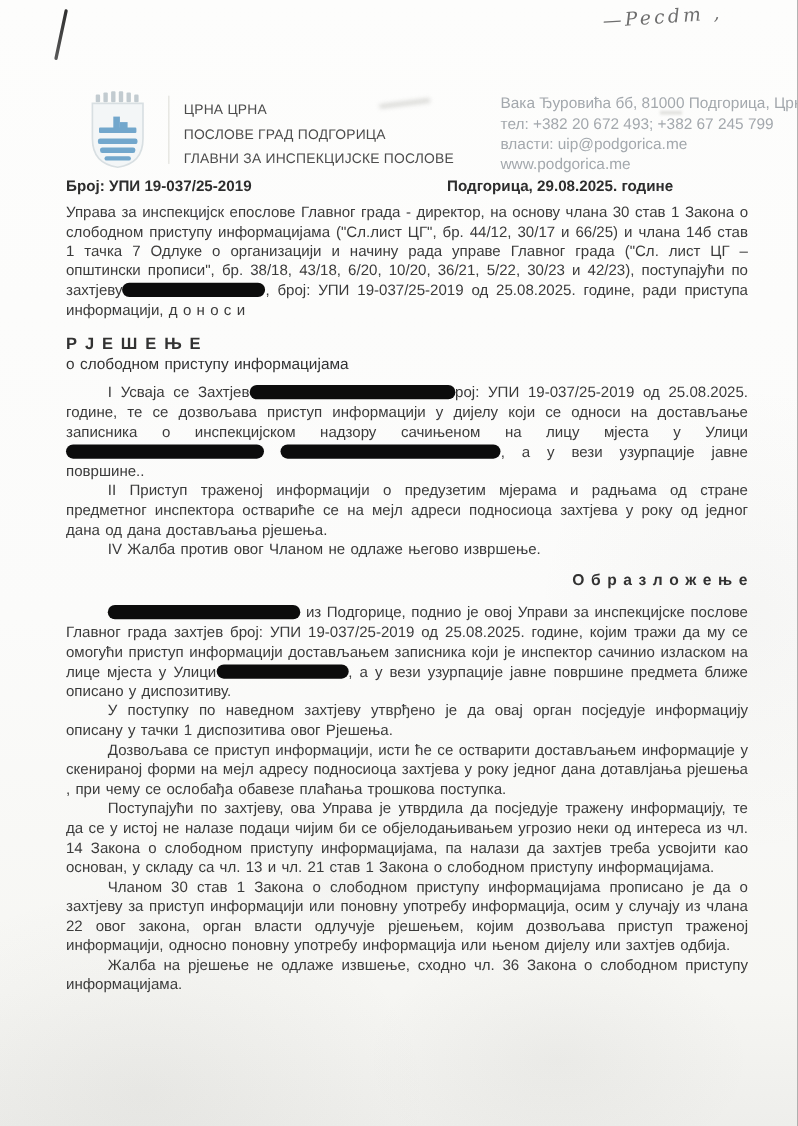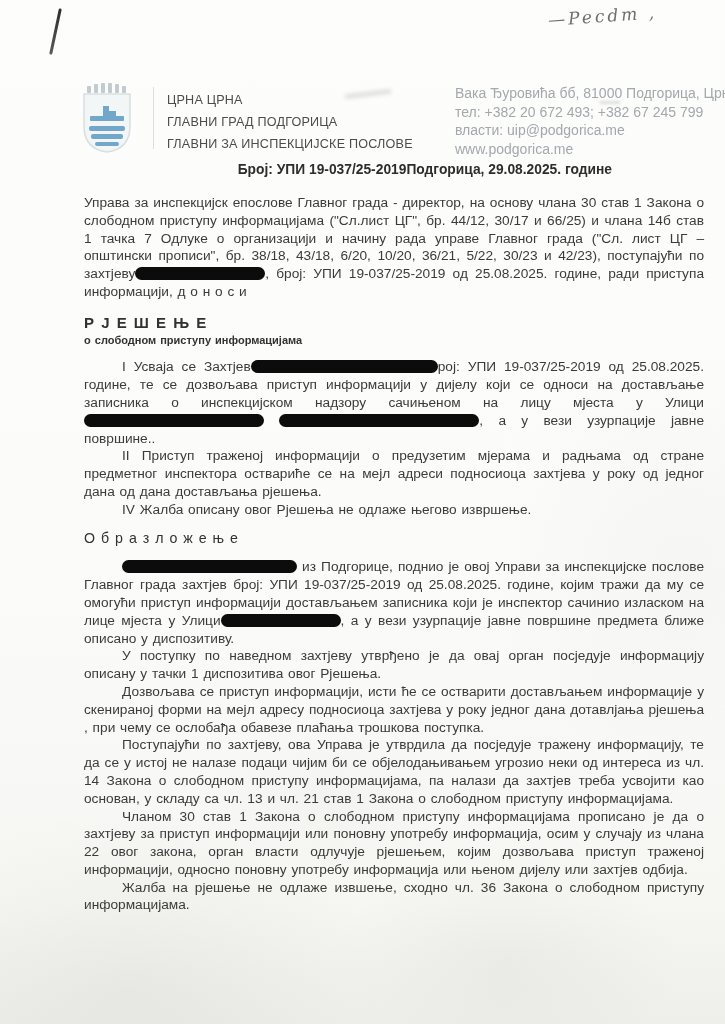--- a/index.html
+++ b/index.html
@@ -27,30 +27,30 @@
   .smudge-b{position:absolute;left:600px;top:101px;width:20px;height:3px;background:#cfcfcb;
     filter:blur(1.5px);opacity:.7;}
   
   .logo{position:absolute;left:78px;top:82px;width:58px;height:74px;}
   .vdiv{position:absolute;left:153px;top:87px;width:1px;height:62px;background:#deded9;}
   .org{position:absolute;left:167px;top:89px;font-size:12.6px;line-height:22px;
     color:#4c4c4c;letter-spacing:.2px;white-space:nowrap;}
   .contact{position:absolute;left:455px;top:84px;font-size:14px;line-height:18.5px;
     color:#a3a8ad;white-space:nowrap;}
   .meta-row{position:absolute;left:60px;top:162px;width:552px;display:flex;
-    justify-content:flex-end;font-weight:bold;font-size:13.8px;color:#2d2d2d;white-space:nowrap;}
+    justify-content:space-between;font-weight:bold;font-size:13.8px;color:#2d2d2d;white-space:nowrap;}
   
-  .doc-body{position:absolute;left:60px;top:194px;width:620px;
-    font-size:13.7px;line-height:17.8px;color:#3b3b3b;text-align:justify;word-spacing:1px;margin-left:24px;}
+  .doc-body{position:absolute;left:60px;top:184px;width:620px;
+    font-size:13.7px;line-height:17.8px;color:#3b3b3b;text-align:justify;word-spacing:1px;}
   p.para{margin:0;text-align:justify;}
   p.indent{text-indent:38px;}
   .title-block{text-align:left;margin:13px 0 9px;}
   .t-main{font-weight:bold;font-size:15px;color:#323232;letter-spacing:1px;}
-  .t-sub{font-weight:bold;font-size:11px;color:#323232;}
-  .heading2{text-align:left;font-weight:normal;font-size:14.2px;color:#323232;
+  .t-sub{font-weight:normal;font-size:14px;color:#323232;}
+  .heading2{text-align:right;font-weight:bold;font-size:14.2px;color:#323232;
     margin:11px 0 11px;letter-spacing:.5px;}
   .redact{display:inline-block;height:13px;background:#0c0c0c;border-radius:7px;
     vertical-align:middle;position:relative;top:-1px;}
 </style>
 </head>
 <body>
 
 <div class="page">
 
   <div class="staple"></div>
@@ -76,21 +76,21 @@
         <rect x="11" y="44" width="36" height="5" rx="2"></rect>
         <rect x="13" y="52" width="32" height="5" rx="2"></rect>
         <rect x="17" y="60" width="24" height="4" rx="2"></rect>
       </g>
     </svg>
   </div>
   <div class="vdiv"></div>
 
   <div class="org">
     <div>ЦРНА ЦРНА</div>
-    <div>ГЛАВНИ ГРАД ПОДГОРИЦА</div>
+    <div>ПОСЛОВЕ ГРАД ПОДГОРИЦА</div>
     <div>ГЛАВНИ ЗА ИНСПЕКЦИЈСКЕ ПОСЛОВЕ</div>
   </div>
 
   <div class="contact">
     <div>Вака Ђуровића бб, 81000 Подгорица, Црна Гора</div>
     <div>тел: +382 20 672 493; +382 67 245 799</div>
     <div>власти: uip@podgorica.me</div>
     <div>www.podgorica.me</div>
   </div>
 
@@ -105,21 +105,21 @@
       </div>
 
     <div class="title-block">
       <div class="t-main">Р Ј Е Ш Е Њ Е</div>
       <div class="t-sub">о слободном приступу информацијама</div>
     </div>
 
     <div>
         <p class="para indent"><span>I Усваја се Захтјев</span><span class="redact" style="width: 187px;"></span><span>рој: УПИ 19-037/25-2019 од 25.08.2025. године, те се дозвољава приступ информацији у дијелу који се односи на достављање записника о инспекцијском надзору сачињеном на лицу мјеста у Улици </span><span class="redact" style="width: 180px;"></span><span> </span><span class="redact" style="width: 200px;"></span><span>, а у вези узурпације јавне површине..</span></p>
         <p class="para indent"><span>II Приступ траженој информацији о предузетим мјерама и радњама од стране предметног инспектора оствариће се на мејл адреси подносиоца захтјева у року од једног дана од дана достављања рјешења.</span></p>
-        <p class="para indent"><span>IV Жалба описану овог Рјешења не одлаже његово извршење.</span></p>
+        <p class="para indent"><span>IV Жалба против овог Чланом не одлаже његово извршење.</span></p>
       </div>
 
     <div class="heading2">О б р а з л о ж е њ е</div>
 
     <div>
         <p class="para indent"><span class="redact" style="width: 175px;"></span><span> из Подгорице, поднио је овој Управи  за инспекцијске послове Главног града захтјев број: УПИ 19-037/25-2019 од 25.08.2025. године, којим тражи да му се омогући приступ информацији достављањем записника који је инспектор сачинио изласком на лице мјеста у Улици</span><span class="redact" style="width: 120px;"></span><span>, а у вези узурпације јавне површине предмета ближе описано у диспозитиву.</span></p>
         <p class="para indent"><span>У поступку по наведном захтјеву утврђено је да овај орган посједује информацију описану у тачки 1 диспозитива овог Рјешења.</span></p>
         <p class="para indent"><span>Дозвољава се приступ информацији, исти ће се остварити достављањем информације у скенираној форми на мејл адресу подносиоца захтјева у року једног дана дотавлјања рјешења , при чему се ослобађа обавезе плаћања трошкова поступка.</span></p>
         <p class="para indent"><span>Поступајући по захтјеву, ова Управа је утврдила да посједује тражену информацију, те да се у истој не налазе подаци чијим би се објелодањивањем угрозио неки од интереса из чл. 14 Закона о слободном приступу информацијама, па налази да захтјев треба усвојити као основан, у складу са чл. 13 и чл. 21 став 1 Закона о слободном приступу информацијама.</span></p>
         <p class="para indent"><span>Чланом 30 став 1 Закона о слободном приступу информацијама прописано је да о захтјеву за приступ информацији или поновну употребу информација, осим у случају из члана 22 овог закона, орган власти одлучује рјешењем, којим дозвољава приступ траженој информацији, односно поновну употребу информација или њеном дијелу или захтјев одбија.</span></p>

